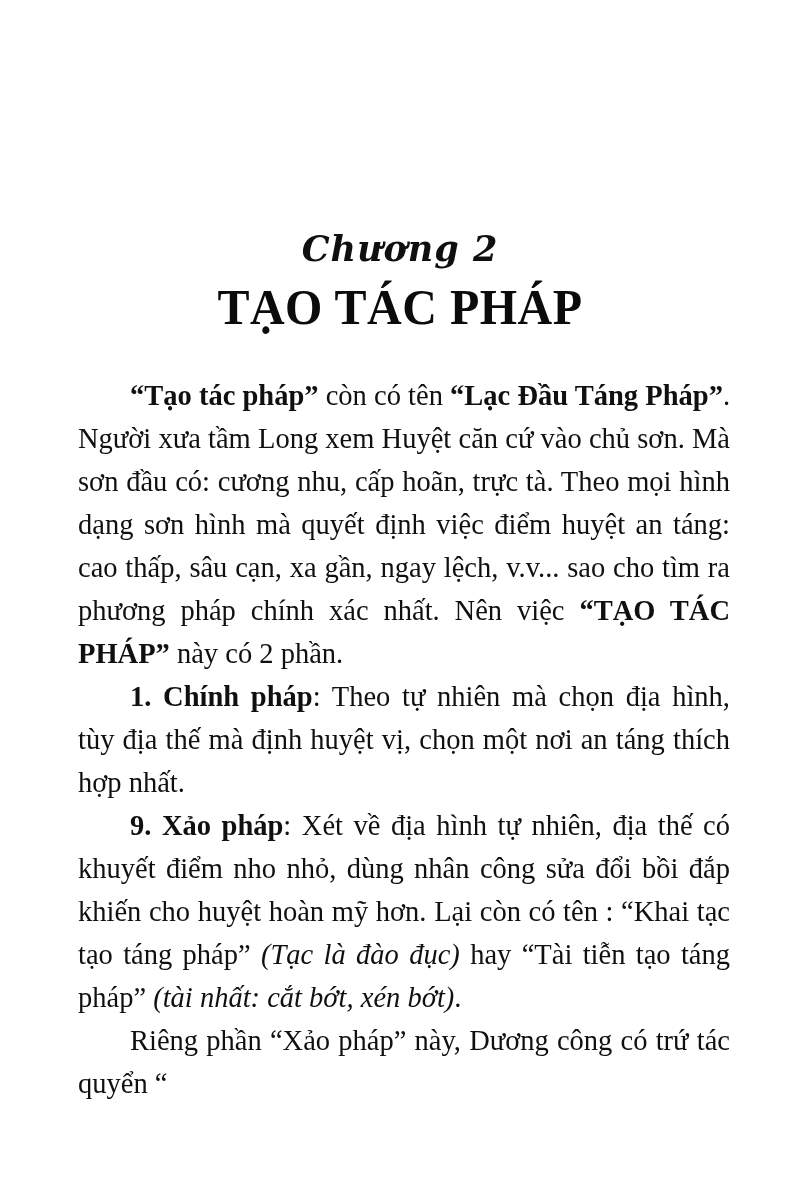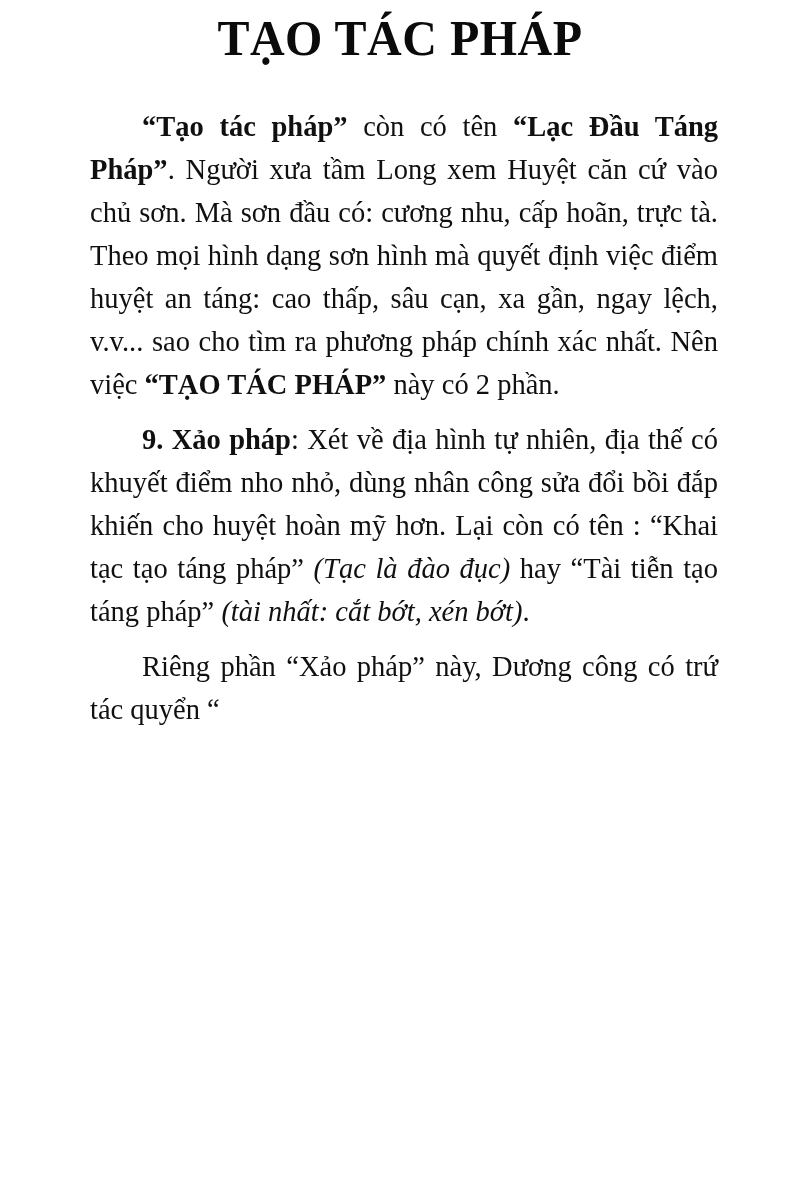--- a/index.html
+++ b/index.html
@@ -34,33 +34,35 @@
     font-size: 48px;
     letter-spacing: 0.5px;
     transform: scaleY(1.05);
     color: #0b0b0b;
   }
   .body-text {
     margin: 40px auto 0 78px;
     width: 652px;
   }
   .body-text p.para {
-    margin: 12px;
+    margin: 0;
     text-indent: 52px;
     text-align: justify;
     font-size: 28.5px;
     line-height: 43px;
     color: #101010;
   }
   .body-text .bold   { font-weight: 700; }
   .body-text .italic { font-style: italic; }
 </style>
 </head>
 <body>
 
 <div class="page">
+  <div class="chapter-label">Chương 2</div>
   <div class="chapter-title">TẠO TÁC PHÁP</div>
   <div class="body-text">
       <p class="para"><span class="bold">“Tạo tác pháp”</span><span> còn có tên </span><span class="bold">“Lạc Đầu Táng Pháp”</span><span>. Người xưa tầm Long xem Huyệt căn cứ vào chủ sơn. Mà sơn đầu có: cương nhu, cấp hoãn, trực tà. Theo mọi hình dạng sơn hình mà quyết định việc điểm huyệt an táng: cao thấp, sâu cạn, xa gần, ngay lệch, v.v... sao cho tìm ra phương pháp chính xác nhất. Nên việc </span><span class="bold">“TẠO TÁC PHÁP”</span><span> này có 2 phần.</span></p>
+      <p class="para"><span class="bold">1. Chính pháp</span><span>: Theo tự nhiên mà chọn địa hình, tùy địa thế mà định huyệt vị, chọn một nơi an táng thích hợp nhất.</span></p>
       <p class="para"><span class="bold">9. Xảo pháp</span><span>: Xét về địa hình tự nhiên, địa thế có khuyết điểm nho nhỏ, dùng nhân công sửa đổi bồi đắp khiến cho huyệt hoàn mỹ hơn. Lại còn có tên : “Khai tạc tạo táng pháp” </span><span class="italic">(Tạc là đào đục)</span><span> hay “Tài tiễn tạo táng pháp” </span><span class="italic">(tài nhất: cắt bớt, xén bớt)</span><span>.</span></p>
       <p class="para"><span>Riêng phần “Xảo pháp” này, Dương công có trứ tác quyển “</span></p>
     </div>
 </div>
 
 </body></html>

